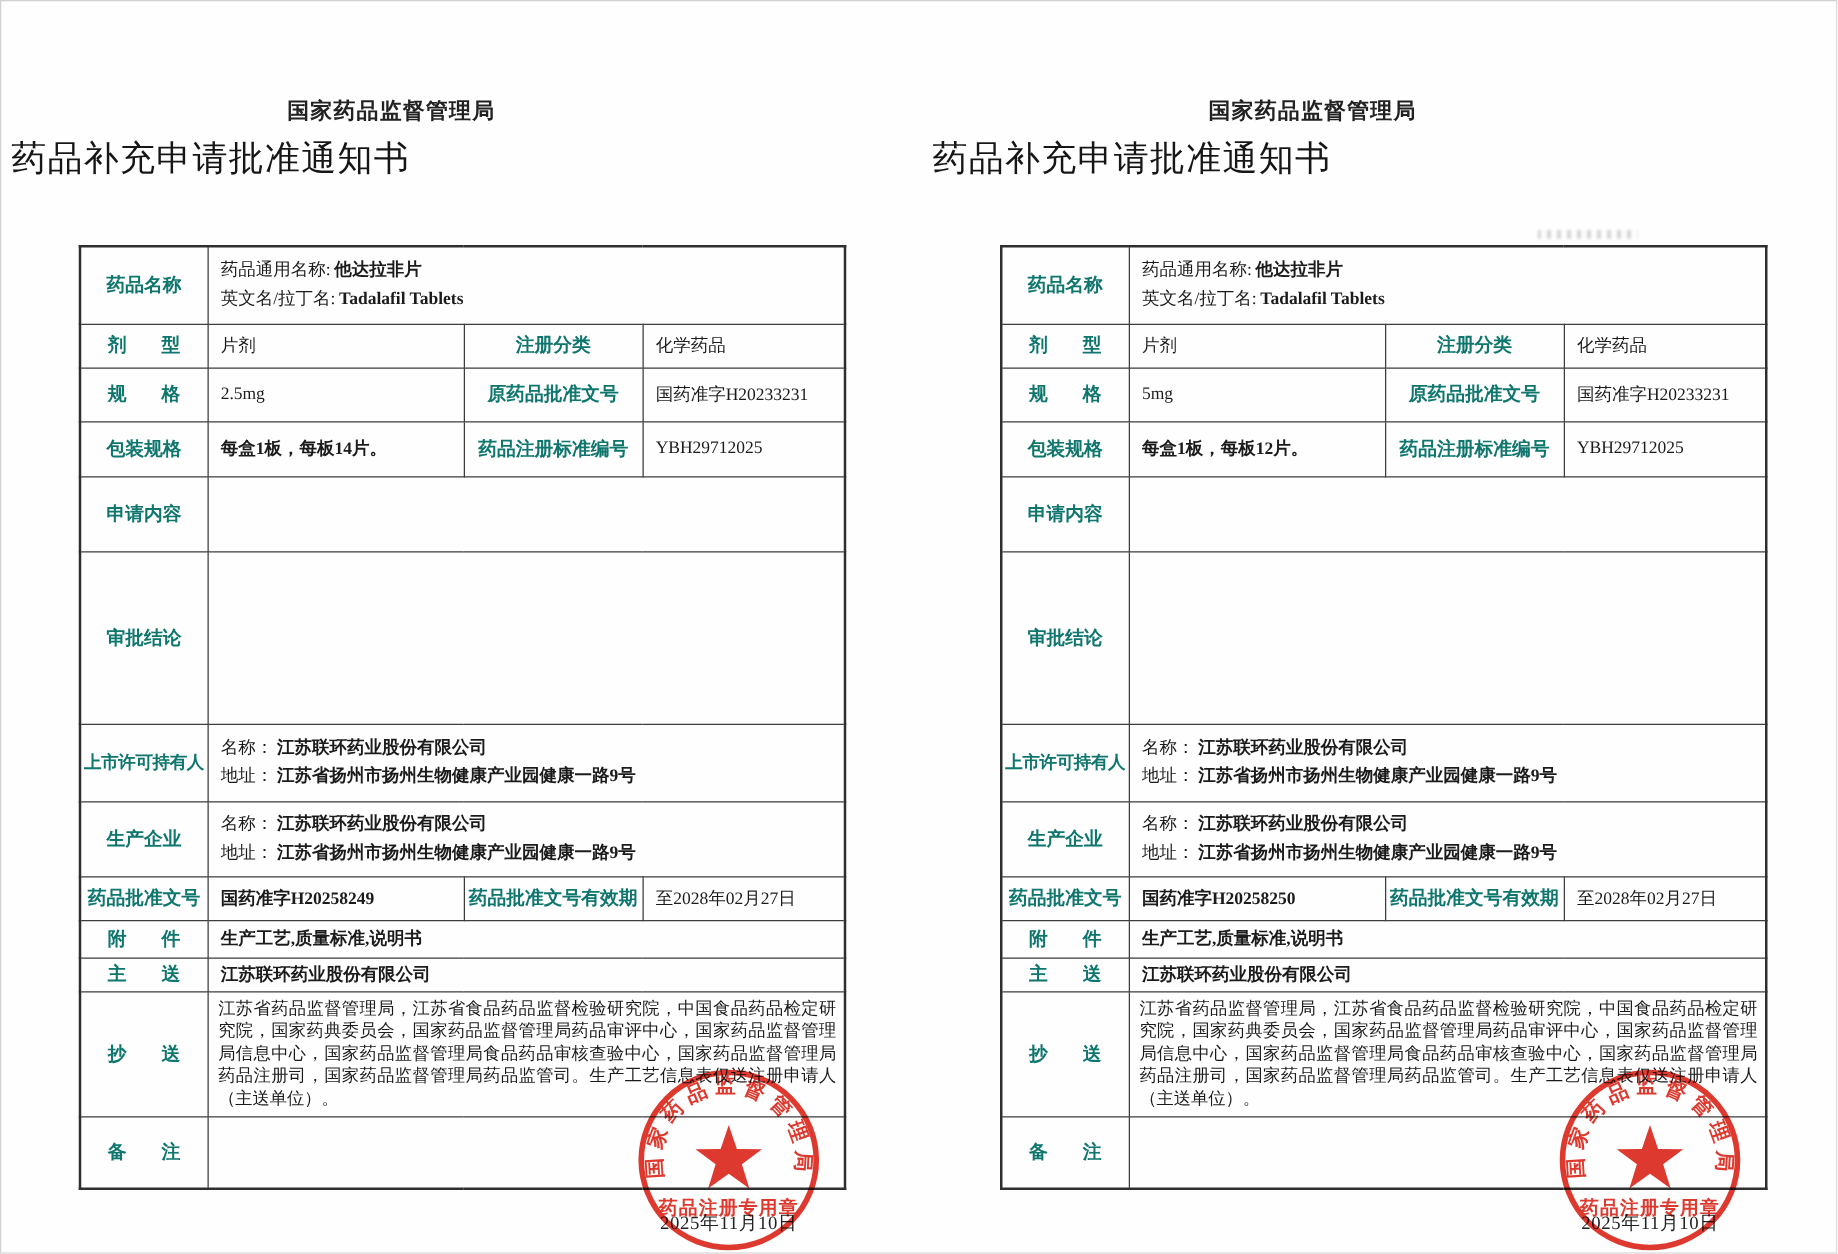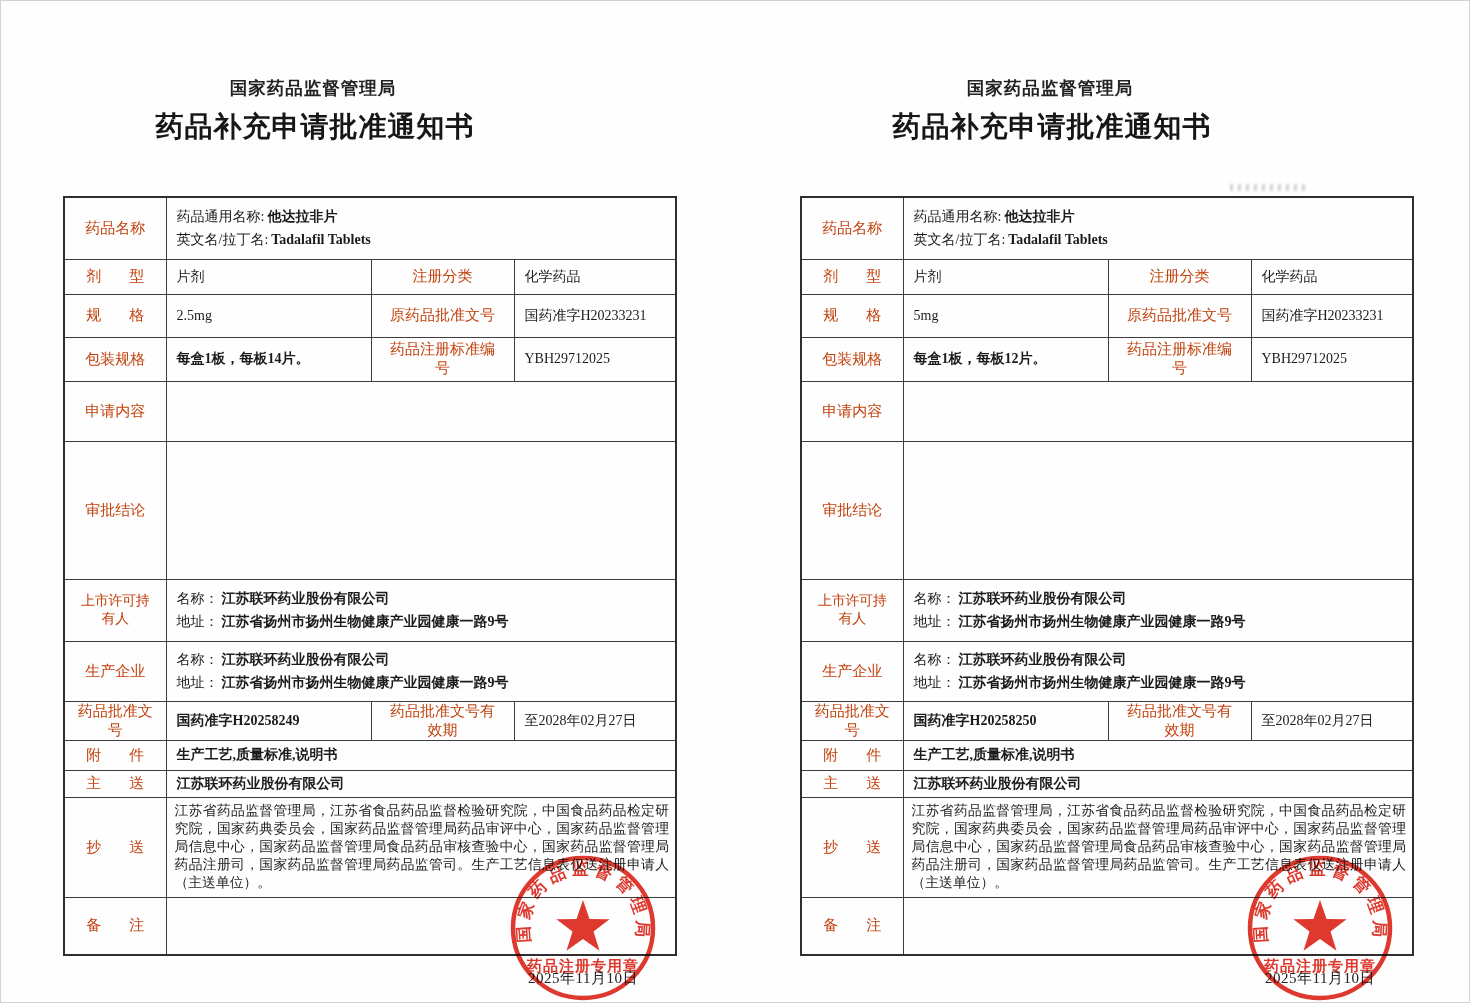--- a/index.html
+++ b/index.html
@@ -12,37 +12,37 @@
   .doc{position:absolute;top:0;width:612px;height:788px;}
   #doc-left{left:63px;}
   #doc-right{left:800px;}
   .agency{
     position:absolute;top:76px;left:0;width:100%;text-align:center;
     transform:translateX(-56px);
     font-family:"Liberation Sans","DejaVu Sans",sans-serif;
     font-weight:bold;font-size:17.5px;letter-spacing:1px;color:#222;
   }
   .doc-title{
-    position:absolute;top:108px;left:0;width:100%;text-align:center;
+    position:absolute;top:108px;left:0;width:100%;text-align:left;
     transform:translateX(-54px);
-    font-size:28px;letter-spacing:1px;font-weight:700;color:#161616;
+    font-size:28px;letter-spacing:1px;font-weight:400;color:#161616;
     white-space:nowrap;
   }
   .smudge{
     position:absolute;left:430px;top:184px;width:80px;height:7px;
     background:repeating-linear-gradient(90deg,#a9a9a9 0 3px,transparent 3px 8px);
     filter:blur(1.2px);opacity:.5;
   }
   table.notice{
     position:absolute;top:196px;left:0;width:612px;
     border-collapse:collapse;table-layout:fixed;
     border:2px solid #2f2f2f;background:transparent;
   }
   .notice td{border:1px solid #3d3d3d;vertical-align:middle;overflow:hidden;}
-  .lbl{text-align:center;font-weight:normal;font-size:15px;padding:0 12px;color:#c2410c;}
+  .lbl{text-align:center;font-weight:bold;font-size:15px;padding:0 2px;color:#0f766e;}
   .lbl.small{font-size:14px;letter-spacing:-0.3px;}
   .spread{letter-spacing:28px;margin-right:-28px;white-space:nowrap;margin-top:41px;}
   .val{font-size:14px;padding:2px 6px 2px 10px;text-align:left;}
   .val .line{line-height:23px;}
   .pre{font-weight:normal;margin-right:3px;}
   .strong{font-weight:bold;}
   .justify{
     text-align:justify;line-height:18.2px;font-size:13.8px;
     padding:4px 6px 4px 8px;vertical-align:middle;
   }

